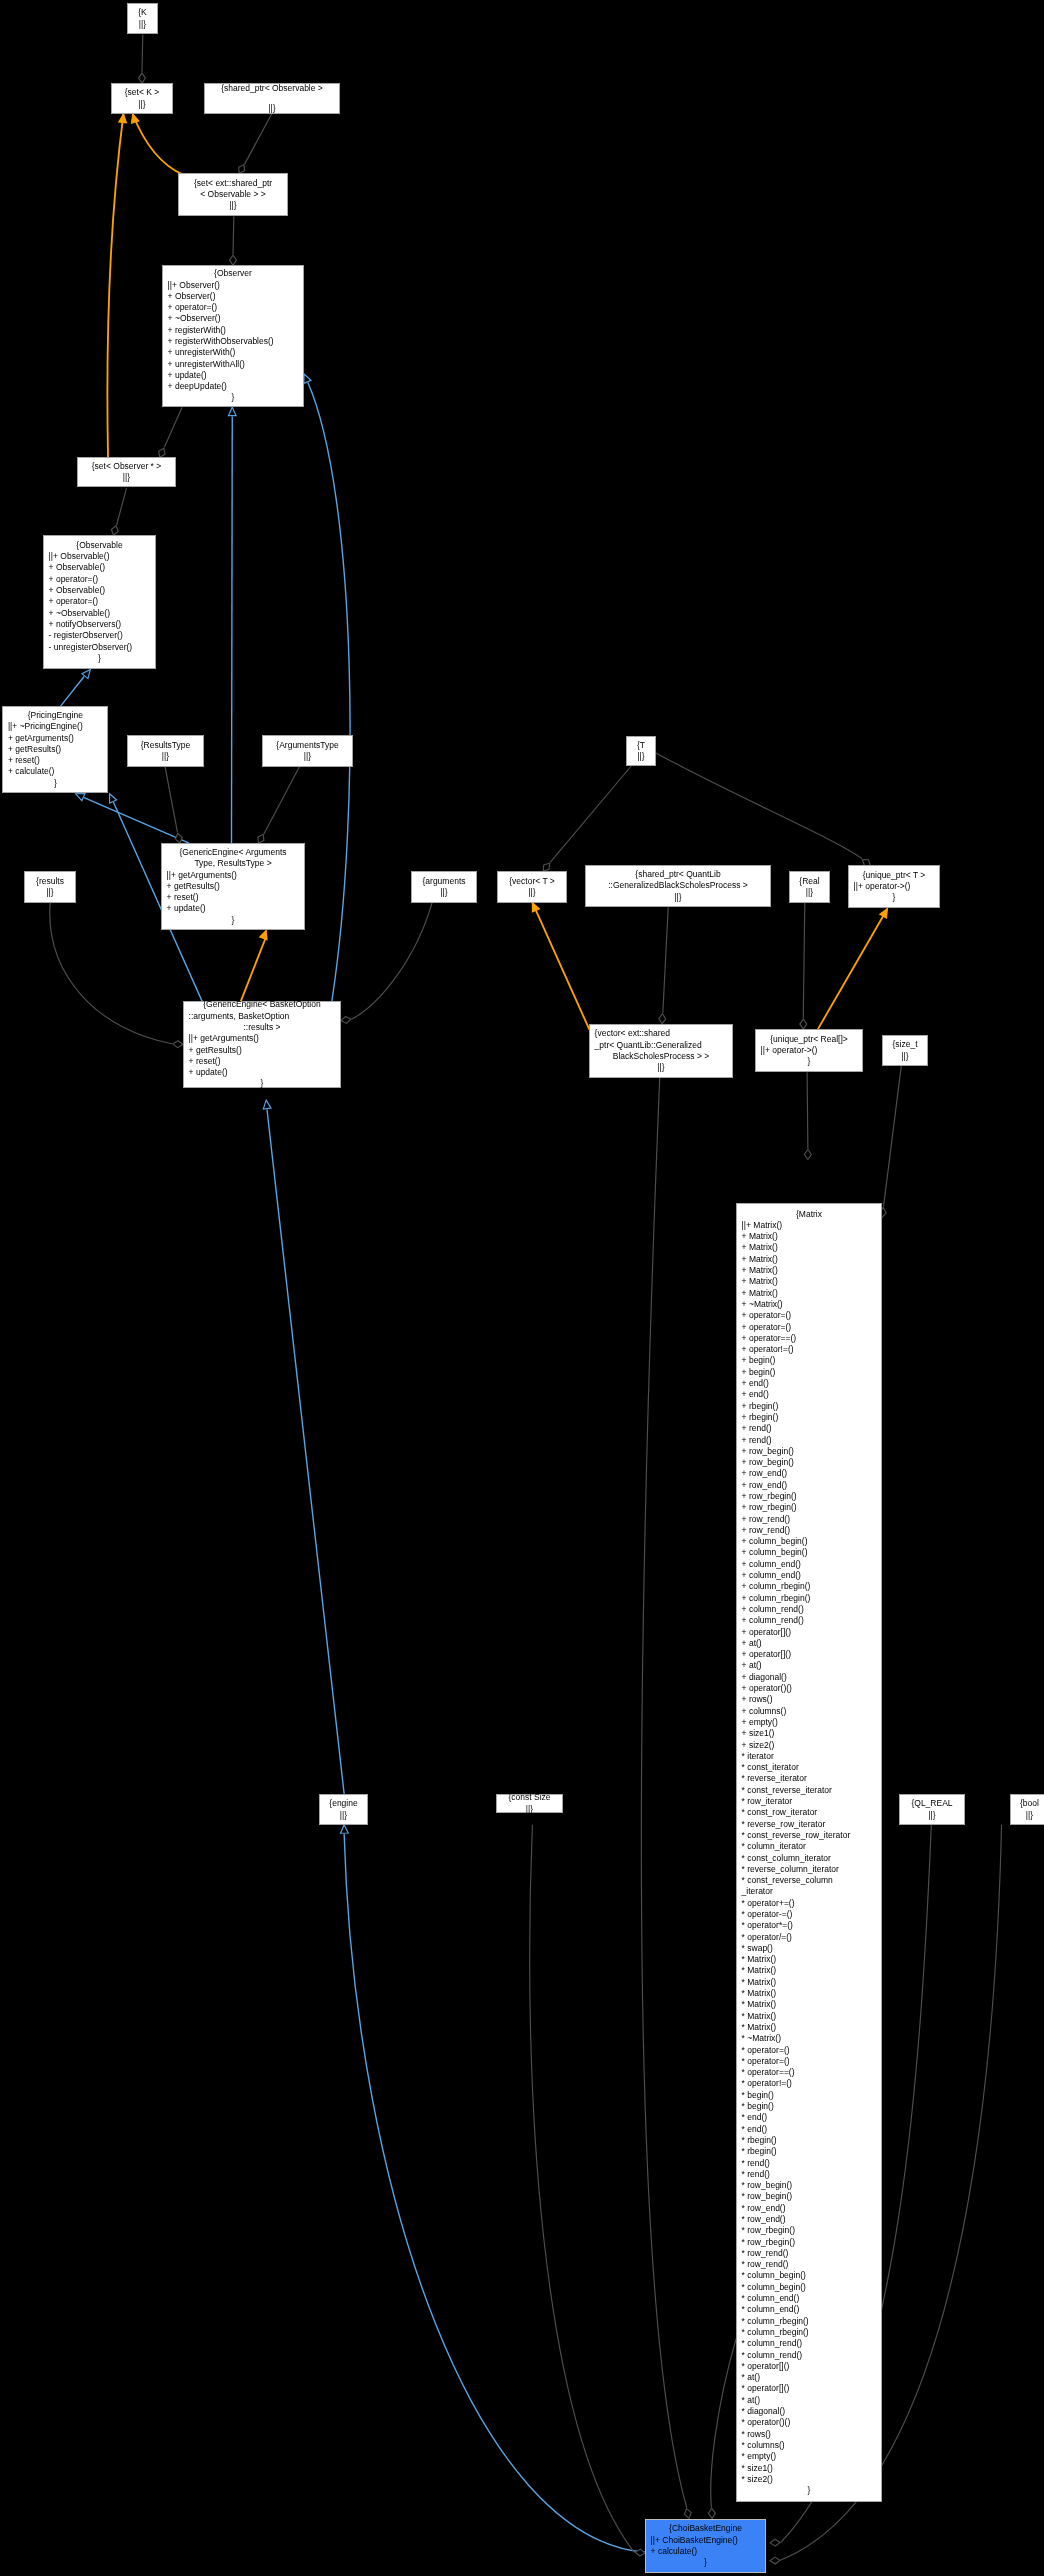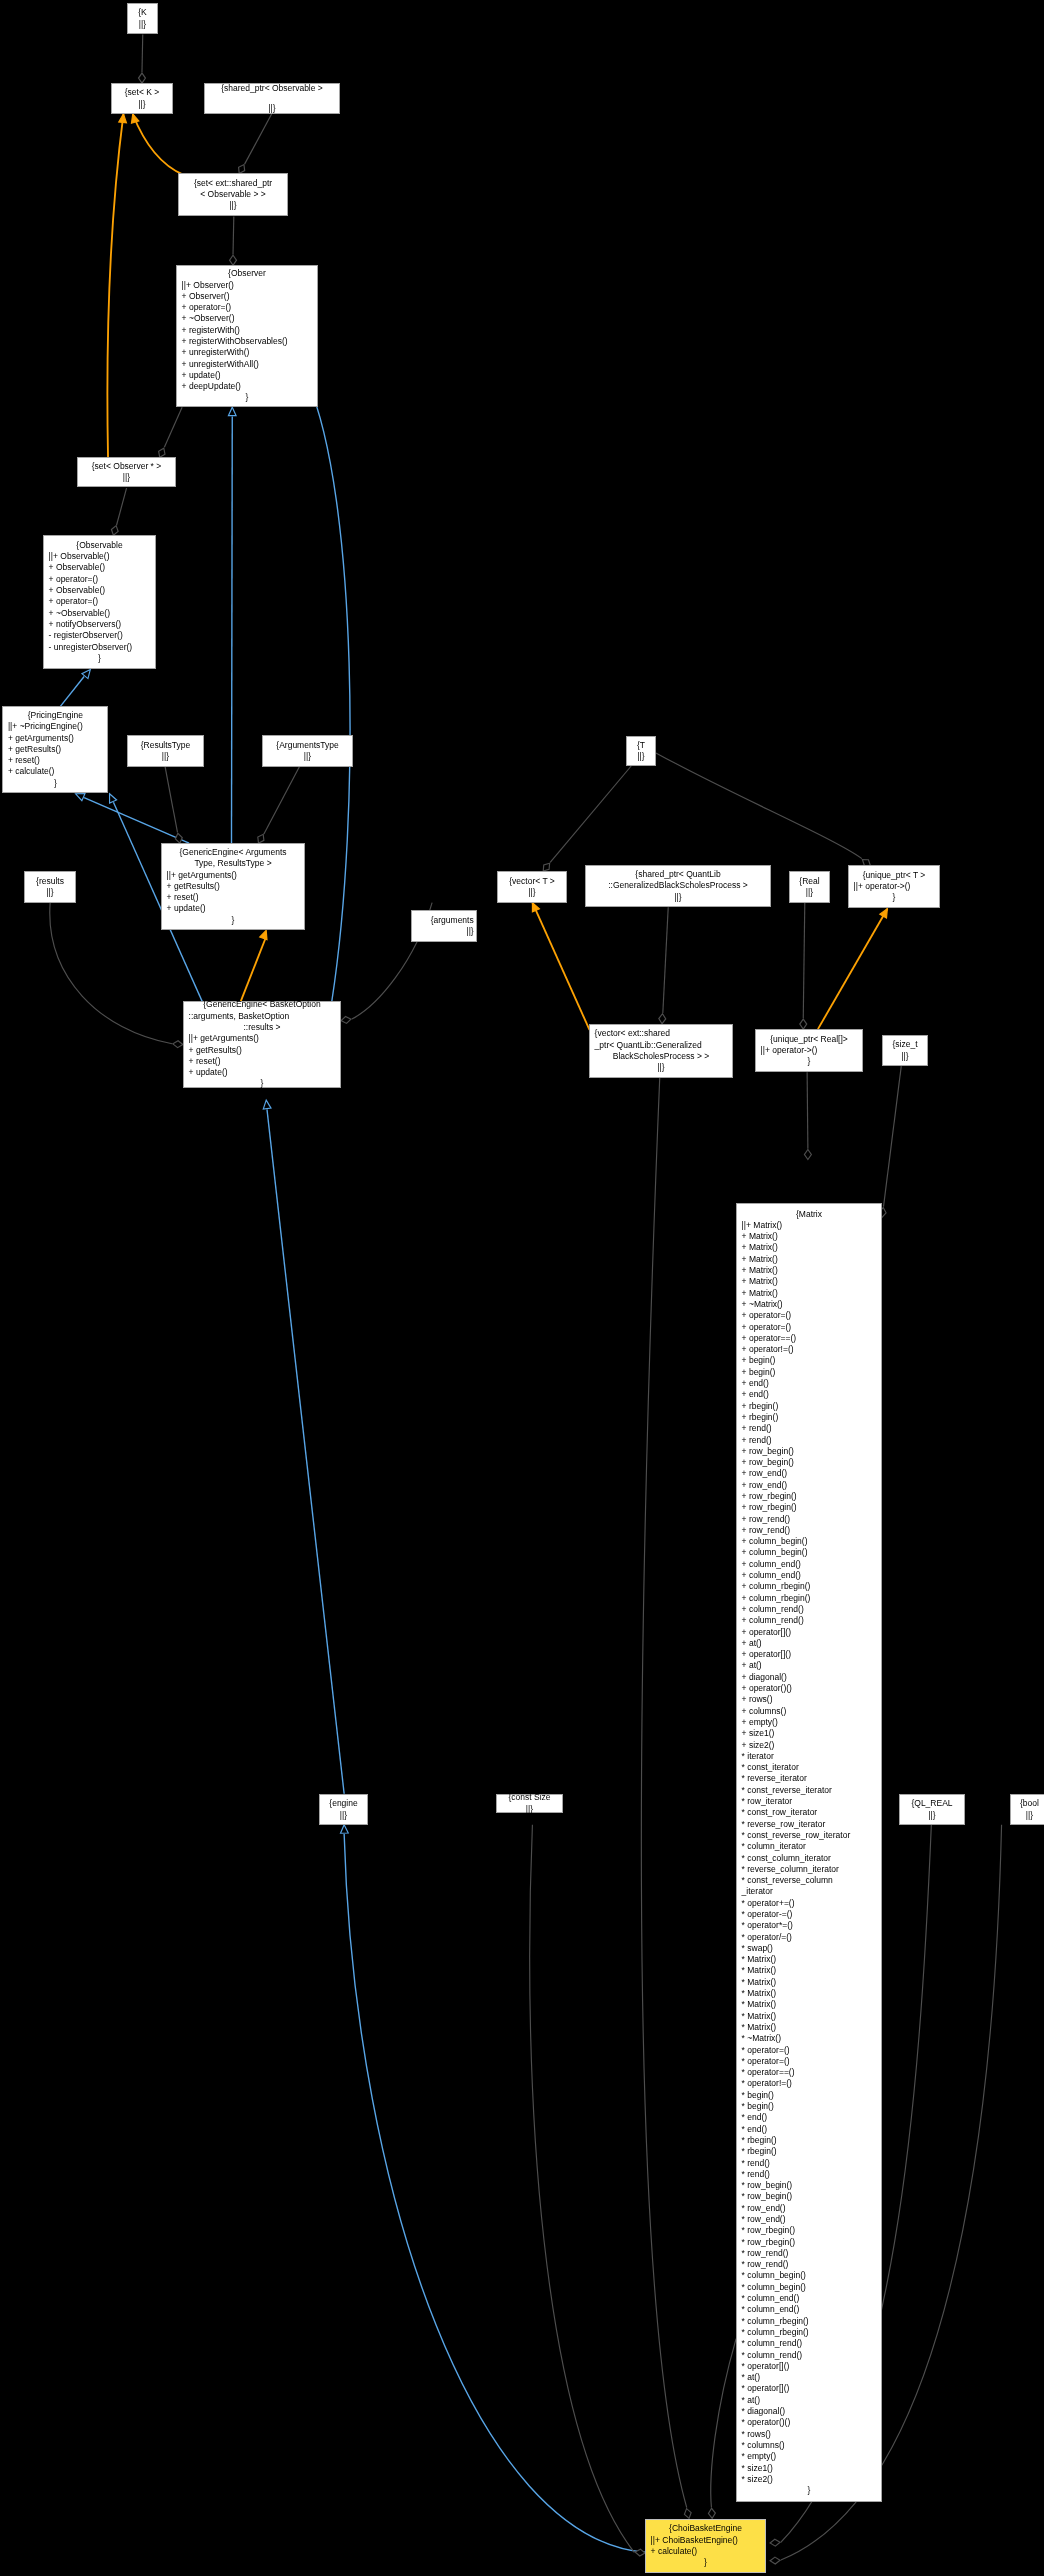--- a/index.html
+++ b/index.html
@@ -2,21 +2,21 @@
 <html style="font-size:12.4px"><head>
 <meta charset="utf-8">
 <style>
   html,body{margin:0;padding:0;background:#000;}
   #stage{position:relative;width:1044px;height:2576px;background:#000;overflow:hidden;
          font-family:"Liberation Sans","DejaVu Sans",sans-serif;}
   #edge-layer{position:absolute;left:0;top:0;}
   .node{position:absolute;background:#fff;border:1.5px solid #a5a5a5;box-sizing:border-box;
         display:flex;flex-direction:column;justify-content:center;
         font-size:8.5px;line-height:11.3px;color:#000;padding:1.5px 0;}
-  .node.hl{background:#fde047;border-color:#bdbdbd;}
+  .node.hl{background:#3b82f6;border-color:#bdbdbd;}
   .node .l{text-align:left;padding:0 3.1px 0 4.6px;white-space:pre;}
   .node .c{text-align:center;padding:0 2.3px;white-space:pre;}
 </style>
 </head>
 <body>
 
 <div id="stage" style="background: rgb(0, 0, 0);">
   <svg id="edge-layer" width="1044" height="2576" viewBox="0 0 1353 3337">
       <path d="M185,44 L184,93" fill="none" stroke="#4e4e4e" stroke-width="1.5"></path>
       <polygon fill="#000" points="184.0,107.0 179.5,100.5 184.0,94.0 188.5,100.5" stroke="#4e4e4e" stroke-width="1.5"></polygon>
@@ -93,21 +93,21 @@
     </div>
     <div class="node" style="left: 204px; top: 83px; width: 136px; height: 31px; gap: 8px;">
       <div class="c">{shared_ptr&lt; Observable &gt;</div>
       <div class="c">||}</div>
     </div>
     <div class="node" style="left: 178px; top: 173px; width: 110px; height: 43px;">
       <div class="c">{set&lt; ext::shared_ptr</div>
       <div class="c">&lt; Observable &gt; &gt;</div>
       <div class="c">||}</div>
     </div>
-    <div class="node" style="left: 162px; top: 265px; width: 142px; height: 142px; margin-left: 14px;">
+    <div class="node" style="left: 162px; top: 265px; width: 142px; height: 142px;">
       <div class="c">{Observer</div>
       <div class="l">||+ Observer()</div>
       <div class="l">+ Observer()</div>
       <div class="l">+ operator=()</div>
       <div class="l">+ ~Observer()</div>
       <div class="l">+ registerWith()</div>
       <div class="l">+ registerWithObservables()</div>
       <div class="l">+ unregisterWith()</div>
       <div class="l">+ unregisterWithAll()</div>
       <div class="l">+ update()</div>
@@ -158,21 +158,21 @@
       <div class="c">}</div>
     </div>
     <div class="node" style="left: 24px; top: 871px; width: 52px; height: 32px;">
       <div class="c">{results</div>
       <div class="c">||}</div>
     </div>
     <div class="node" style="left: 626px; top: 736px; width: 30px; height: 30px;">
       <div class="c">{T</div>
       <div class="c">||}</div>
     </div>
-    <div class="node" style="left: 411px; top: 910px; width: 66px; height: 32px; align-items: flex-end;">
+    <div class="node" style="left: 411px; top: 871px; width: 66px; height: 32px;">
       <div class="c">{arguments</div>
       <div class="c">||}</div>
     </div>
     <div class="node" style="left: 497px; top: 871px; width: 70px; height: 32px;">
       <div class="c">{vector&lt; T &gt;</div>
       <div class="c">||}</div>
     </div>
     <div class="node" style="left: 585px; top: 865px; width: 186px; height: 42px;">
       <div class="c">{shared_ptr&lt; QuantLib</div>
       <div class="c">::GeneralizedBlackScholesProcess &gt;</div>

